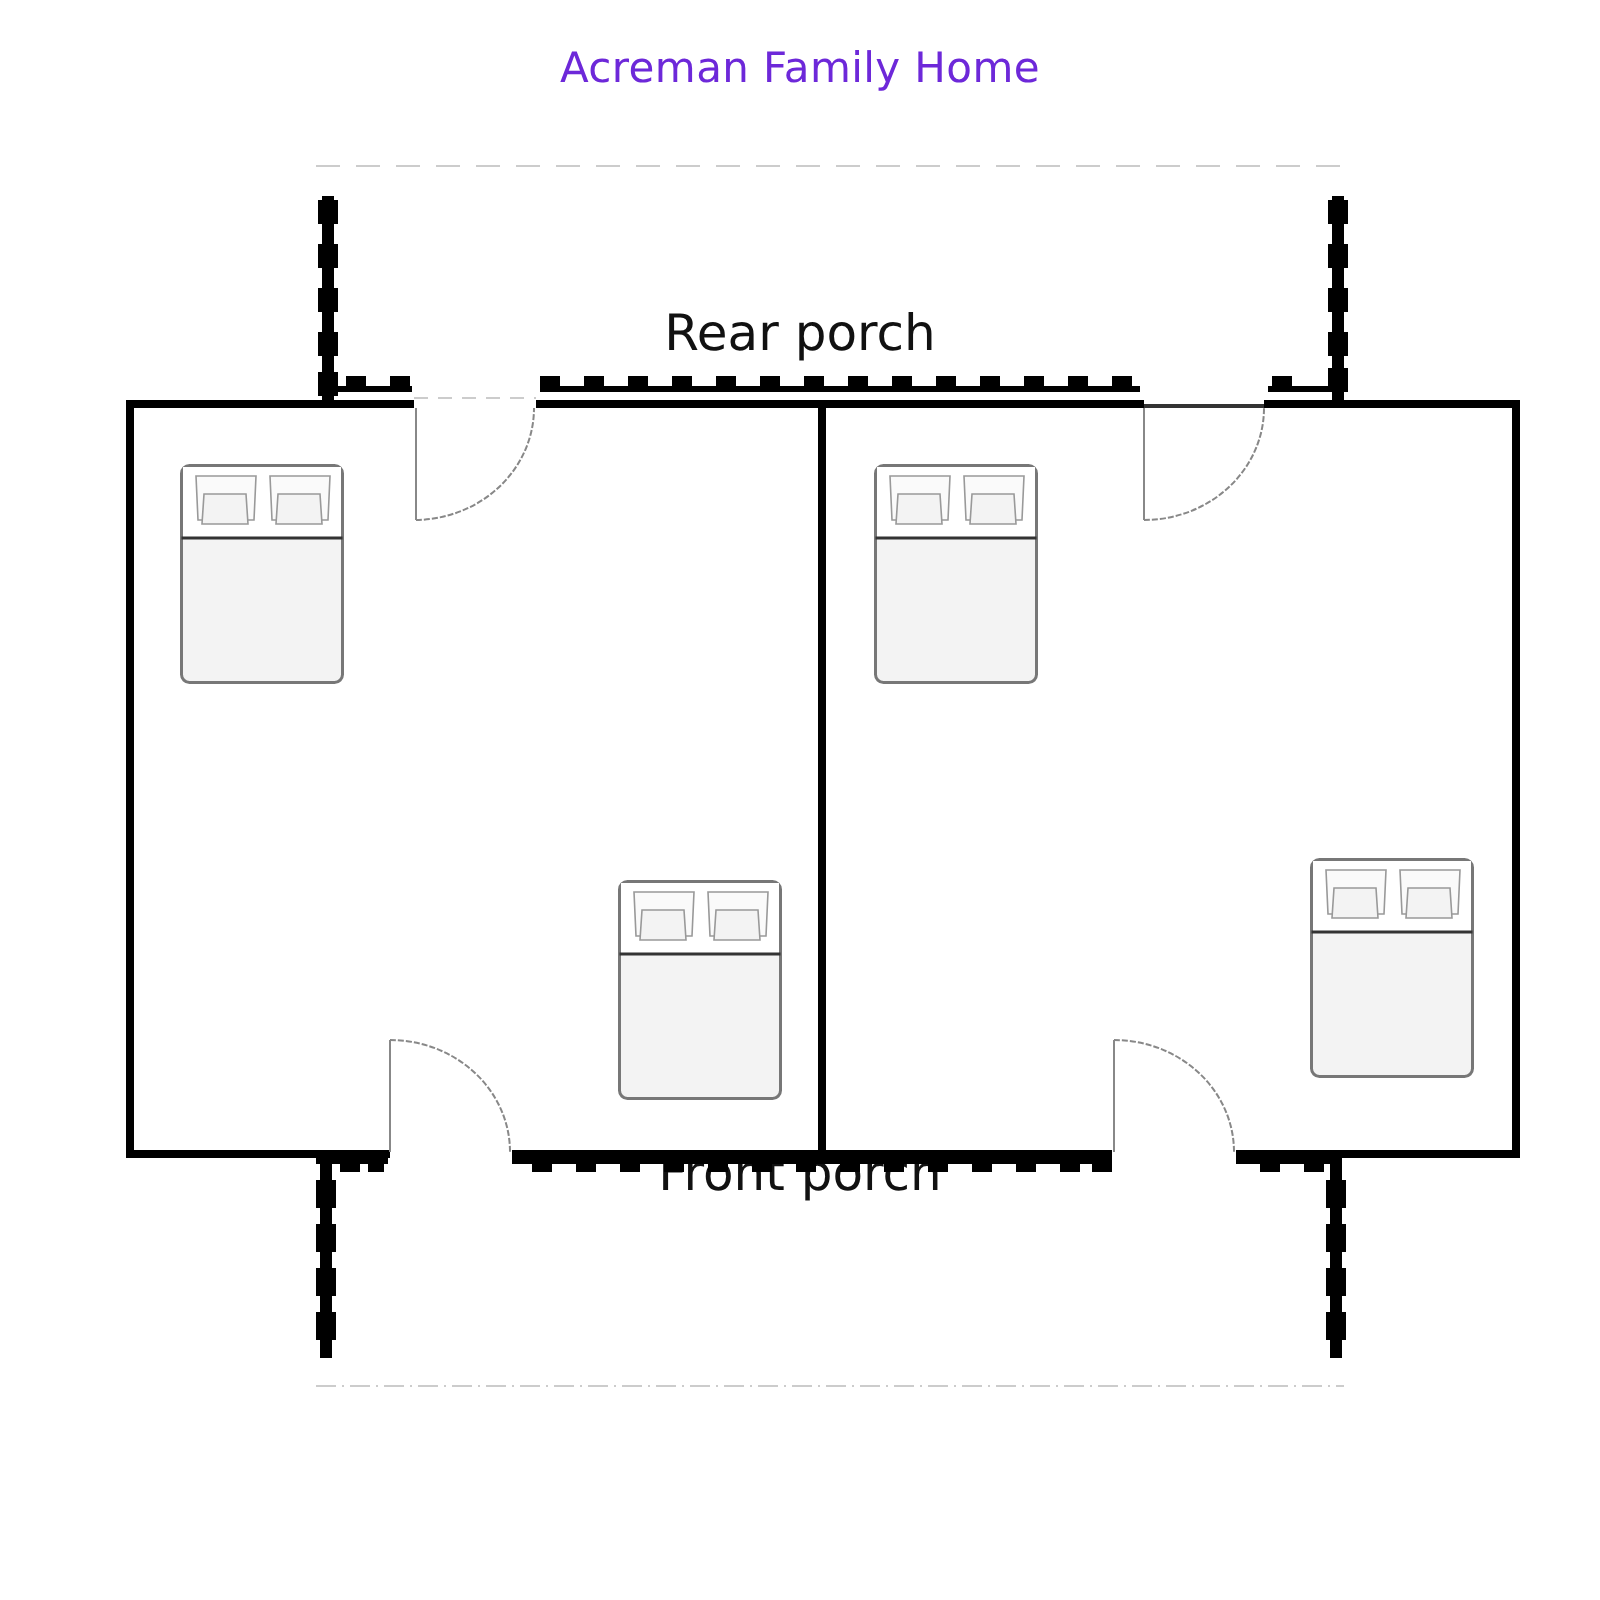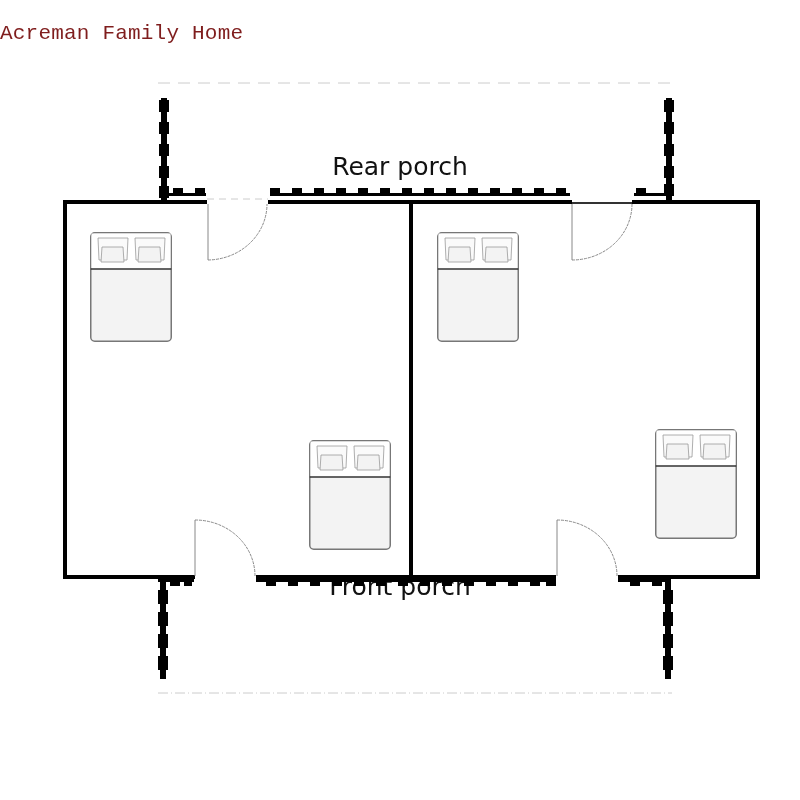--- a/index.html
+++ b/index.html
@@ -1,17 +1,17 @@
 <!DOCTYPE html>
 <html><head>
   <meta charset="utf-8">
   <style>
     html, body { margin: 0; padding: 0; background: #ffffff; }
     body { width: 800px; height: 800px; position: relative; overflow: hidden; font-family: "DejaVu Sans", sans-serif; }
-    .title { position: absolute; left: 0; width: 800px; top: 22px; font-size: 21px; color: #7f1d1d; letter-spacing: 0.2px; font-family: Liberation Mono, monospace; }
+    .title { position: absolute; left: 0; width: 800px; top: 22px; text-align: center; font-size: 21px; color: #6d28d9; letter-spacing: 0.2px; }
     .label { position: absolute; left: 0; width: 800px; text-align: center; font-size: 25px; color: #111; }
     .rear-label { top: 152px; }
     .front-label { top: 572px; }
     svg.plan { position: absolute; left: 0; top: 0; }
   </style>
 </head>
 <body>
 
 <div class="title">Acreman Family Home</div>
 <div class="label rear-label">Rear porch</div>

